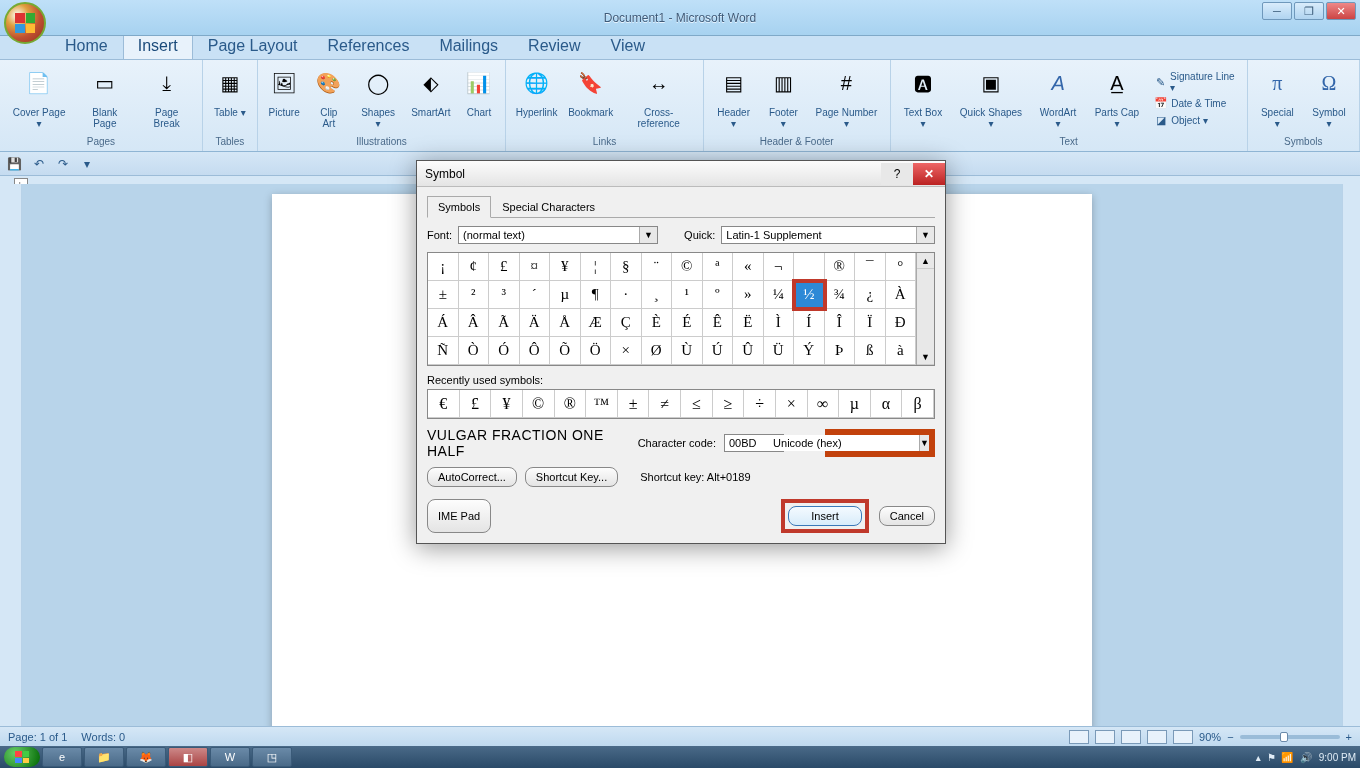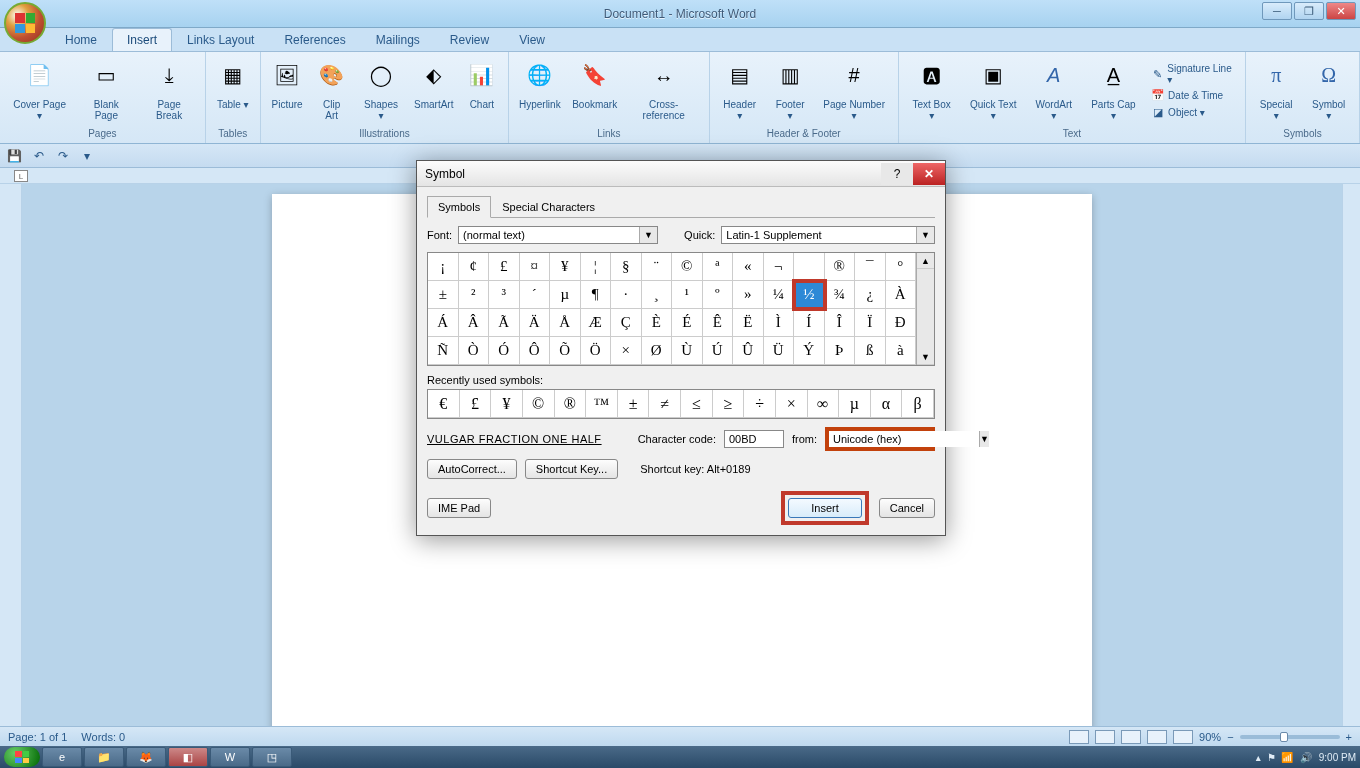--- a/index.html
+++ b/index.html
@@ -1,30 +1,30 @@
 <!DOCTYPE html>
 <html><head>
 <meta charset="utf-8">
 <style>
 * { box-sizing: border-box; margin: 0; padding: 0; font-family: "Segoe UI", Tahoma, sans-serif; }
 body { width: 1360px; height: 768px; overflow: hidden; background: #cde4f7; position: relative; }
 
 
-.titlebar { height: 28px; background: linear-gradient(#bfe0f8,#a7d2f0); display: flex; align-items: center; position: relative; border-bottom:1px solid #7fa9c8;}
+.titlebar { height: 36px; background: linear-gradient(#bfe0f8,#a7d2f0); display: flex; align-items: center; position: relative; border-bottom:1px solid #7fa9c8;}
 .titlebar .title { position:absolute; left:50%; transform:translateX(-50%); font-size:12px; color:#3e5a78; text-shadow:0 1px 0 #e8f4ff;}
 .win-controls { position:absolute; right:4px; top:2px; display:flex; gap:2px;}
 .win-btn { width:30px; height:18px; background:linear-gradient(#d9ecfb,#b0d4f0); border:1px solid #6f98bb; border-radius:2px; display:flex; align-items:center; justify-content:center; font-size:11px; color:#3a5a78; cursor:pointer;}
 .win-btn.close { background:linear-gradient(#e88,#c44); color:#fff;}
 
 
 .tabrow { height: 24px; background:#c9e1f5; display:flex; align-items:flex-end; padding-left:50px; border-bottom:1px solid #9cbcd8;}
 .office-btn { position:absolute; left:4px; top:2px; width:42px; height:42px; border-radius:50%; background:radial-gradient(circle at 30% 30%,#fff,#e0a040 30%,#c05030 60%,#903020); border:2px solid #7a3; z-index:5; display:flex; align-items:center; justify-content:center;}
 .office-btn .quad { width:20px; height:20px; display:grid; grid-template:1fr 1fr/1fr 1fr; gap:1px;}
 .office-btn .quad span:nth-child(1){background:#d33;} .office-btn .quad span:nth-child(2){background:#3a3;} .office-btn .quad span:nth-child(3){background:#39d;} .office-btn .quad span:nth-child(4){background:#fb3;}
-.tab { padding:4px 14px; font-size:12px; color:#2a5a8a; cursor:pointer; border:1px solid transparent; border-bottom:none;}
+.tab { padding:4px 14px; font-size:16px; color:#2a5a8a; cursor:pointer; border:1px solid transparent; border-bottom:none;}
 .tab.active { background:#e8f2fb; border-color:#9cbcd8; border-radius:3px 3px 0 0; color:#1a4a7a;}
 
 
 .ribbon { height: 92px; background:linear-gradient(#e8f2fb,#d5e7f6); border-bottom:1px solid #8fb5d4; display:flex;}
 .group { border-right:1px solid #b8d2e8; padding:4px 6px 2px; display:flex; flex-direction:column; align-items:center; position:relative;}
 .group-items { display:flex; gap:4px; flex:1;}
 .group-label { font-size:10px; color:#4a6a8a; text-align:center; padding:2px 0;}
 .ritem { display:flex; flex-direction:column; align-items:center; justify-content:flex-start; padding:2px 4px; cursor:pointer; border:1px solid transparent; border-radius:3px; min-width:40px;}
 .ritem .icon { width:32px; height:32px; display:flex; align-items:center; justify-content:center; font-size:20px;}
 .ritem .lbl { font-size:10px; color:#2a5a8a; text-align:center; line-height:1.1; margin-top:8px;}
@@ -88,31 +88,31 @@
 .symcell.selected { background:#2d89d6; color:#fff; outline:4px solid #c0392b; outline-offset:-2px; z-index:2; position:relative;}
 .sym-scroll { width:18px; background:#e8e8e8; border-left:1px solid #aaa; display:flex; flex-direction:column;}
 .sym-scroll .sbtn { height:16px; display:flex; align-items:center; justify-content:center; font-size:9px; cursor:pointer; border-bottom:1px solid #ccc;}
 .sym-scroll .track { flex:1;}
 
 .recent-label { font-size:11px; margin:8px 0 3px;}
 .recent-grid { display:grid; grid-template-columns:repeat(16,1fr); border:1px solid #888; background:#fff;}
 .recent-grid .symcell { height:28px; font-size:16px;}
 
 .info-row { display:flex; align-items:center; gap:8px; font-size:11px; margin:8px 0;}
-.info-row .symname { flex:1; font-size:11px; letter-spacing:0.5px;text-decoration:underline;}
+.info-row .symname { flex:1; font-size:14px; letter-spacing:0.5px;}
 .charcode { width:60px; border:1px solid #888; padding:2px 4px; font-size:11px; background:#fff;}
-.from-combo { width:110px; display:flex; border:4px solid #c2410c;}
+.from-combo { width:110px; display:flex; border:6px solid #c2410c;justify-content:flex-end;}
 .from-combo input { flex:1; border:none; font-size:11px; padding:2px 4px; background:#fff;}
 .from-combo .arrow{ width:16px; background:#e8e8e8; border-left:1px solid #aaa; display:flex; align-items:center; justify-content:center; font-size:9px;}
 
 .btn-row { display:flex; align-items:center; gap:8px; font-size:11px; margin:4px 0;}
-.dbtn { padding:3px 10px; font-size:11px; background:linear-gradient(#fdfdfd,#e4e4e4); border:1px solid #888; border-radius:3px; cursor:pointer;}
+.dbtn { padding:3px 10px; font-size:11px; background:linear-gradient(#fdfdfd,#e4e4e4); border:1px solid #888; border-radius:8px; cursor:pointer;}
 .shortcut-label { font-size:11px;margin-left:14px;}
 
-.dlg-footer { display:flex; justify-content:space-between; align-items:center; margin-top:12px;}
+.dlg-footer { display:flex; justify-content:space-between; margin-top:12px;}
 .dlg-footer .right { display:flex; gap:10px; align-items:center;}
 .insert-hl { border:4px solid #c0392b; padding:3px; display:inline-block;}
 .dbtn.primary { padding:3px 22px; border:1px solid #3a78b8; background:linear-gradient(#f4faff,#d8ecfa);}
 
 
 .behind-tabs { position:absolute; left:100px; top:2px; height:24px; display:flex; gap:2px; z-index:0;}
 .behind-tabs .bt { width:120px; height:22px; background:#e0ecf6; border:1px solid #aac; border-radius:3px 3px 0 0; opacity:.6;}
 </style>
 </head>
 <body>
@@ -134,21 +134,21 @@
   <div class="win-controls">
     <div class="win-btn">─</div>
     <div class="win-btn">❐</div>
     <div class="win-btn close">✕</div>
   </div>
 </div>
 
 <div class="tabrow">
   <div class="tab">Home</div>
   <div class="tab active">Insert</div>
-  <div class="tab">Links Layout</div>
+  <div class="tab">Page Layout</div>
   <div class="tab">References</div>
   <div class="tab">Mailings</div>
   <div class="tab">Review</div>
   <div class="tab">View</div>
 </div>
 
 <div class="ribbon">
   <div class="group">
     <div class="group-items">
       <div class="ritem">
@@ -242,21 +242,21 @@
   <div class="group">
     <div class="group-items">
       <div class="ritem">
           <span class="icon">🅰</span>
           <span class="lbl">Text
 Box ▾</span>
         </div>
       <div class="ritem">
           <span class="icon">▣</span>
           <span class="lbl">Quick
-Text ▾</span>
+Shapes ▾</span>
         </div>
       <div class="ritem">
           <span class="icon" style="font-style:italic;color:#36a;">A</span>
           <span class="lbl">WordArt ▾</span>
         </div>
       <div class="ritem">
           <span class="icon">A̲</span>
           <span class="lbl">Parts
 Cap ▾</span>
         </div>

